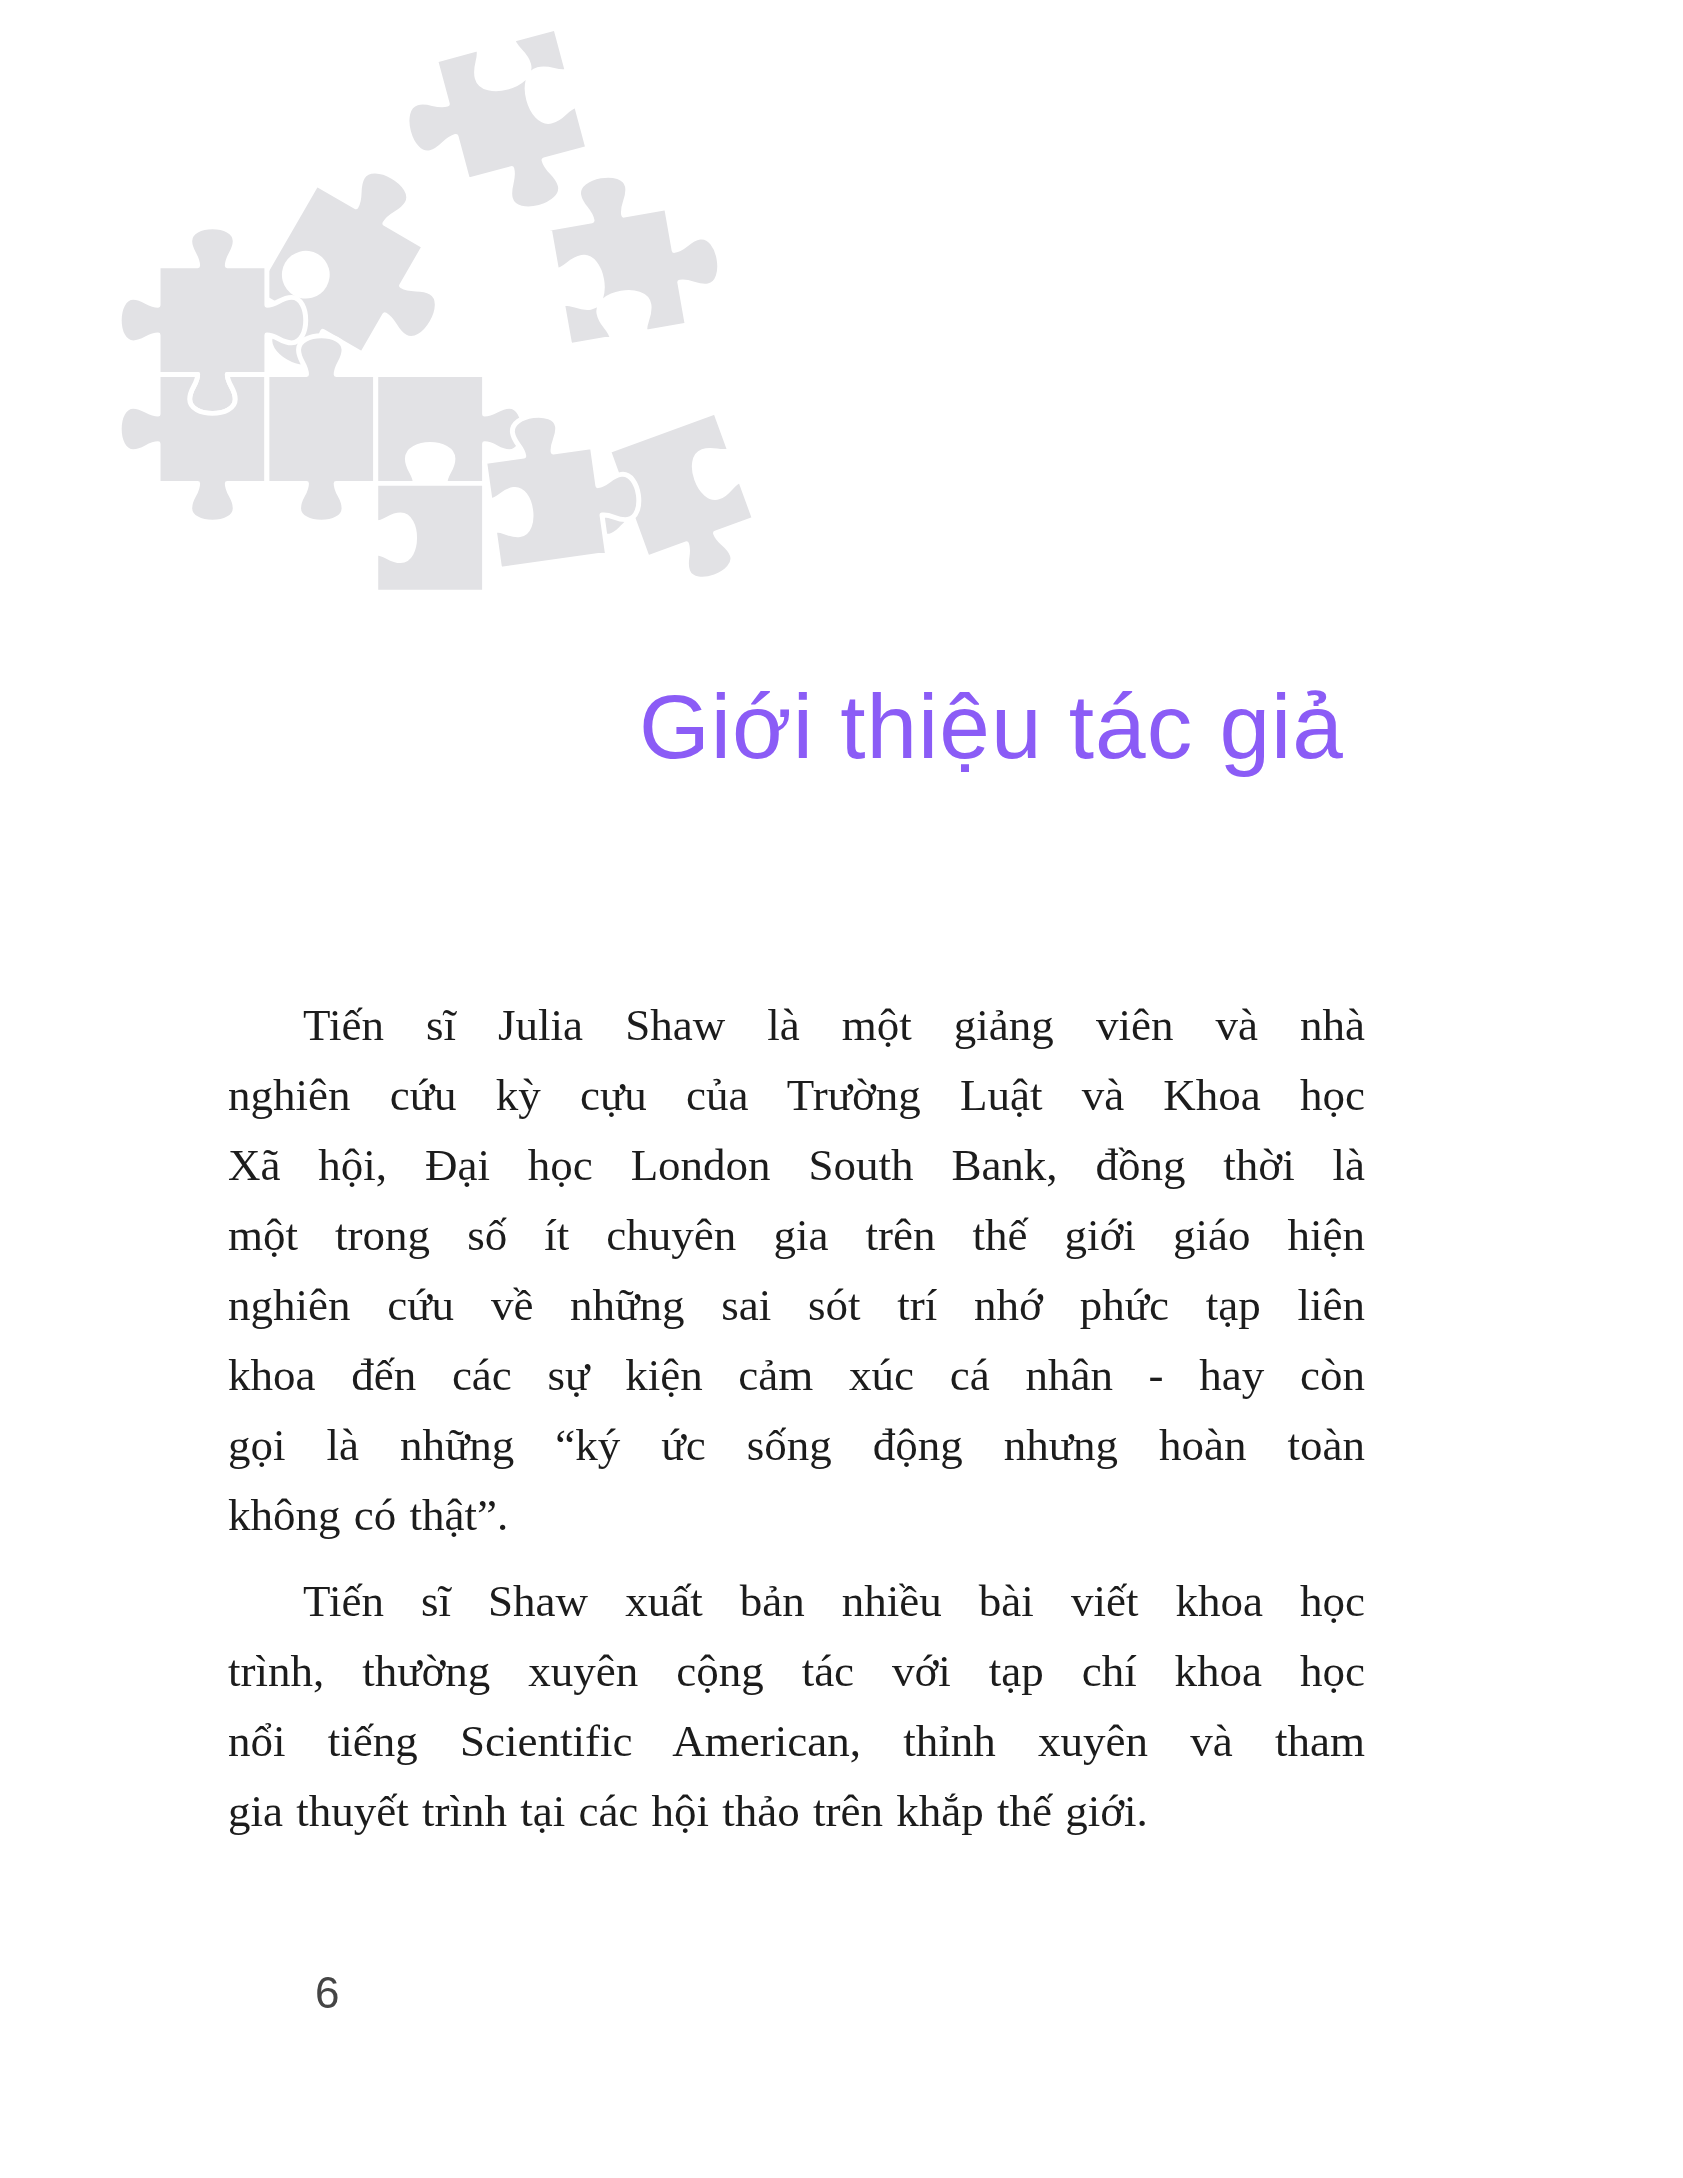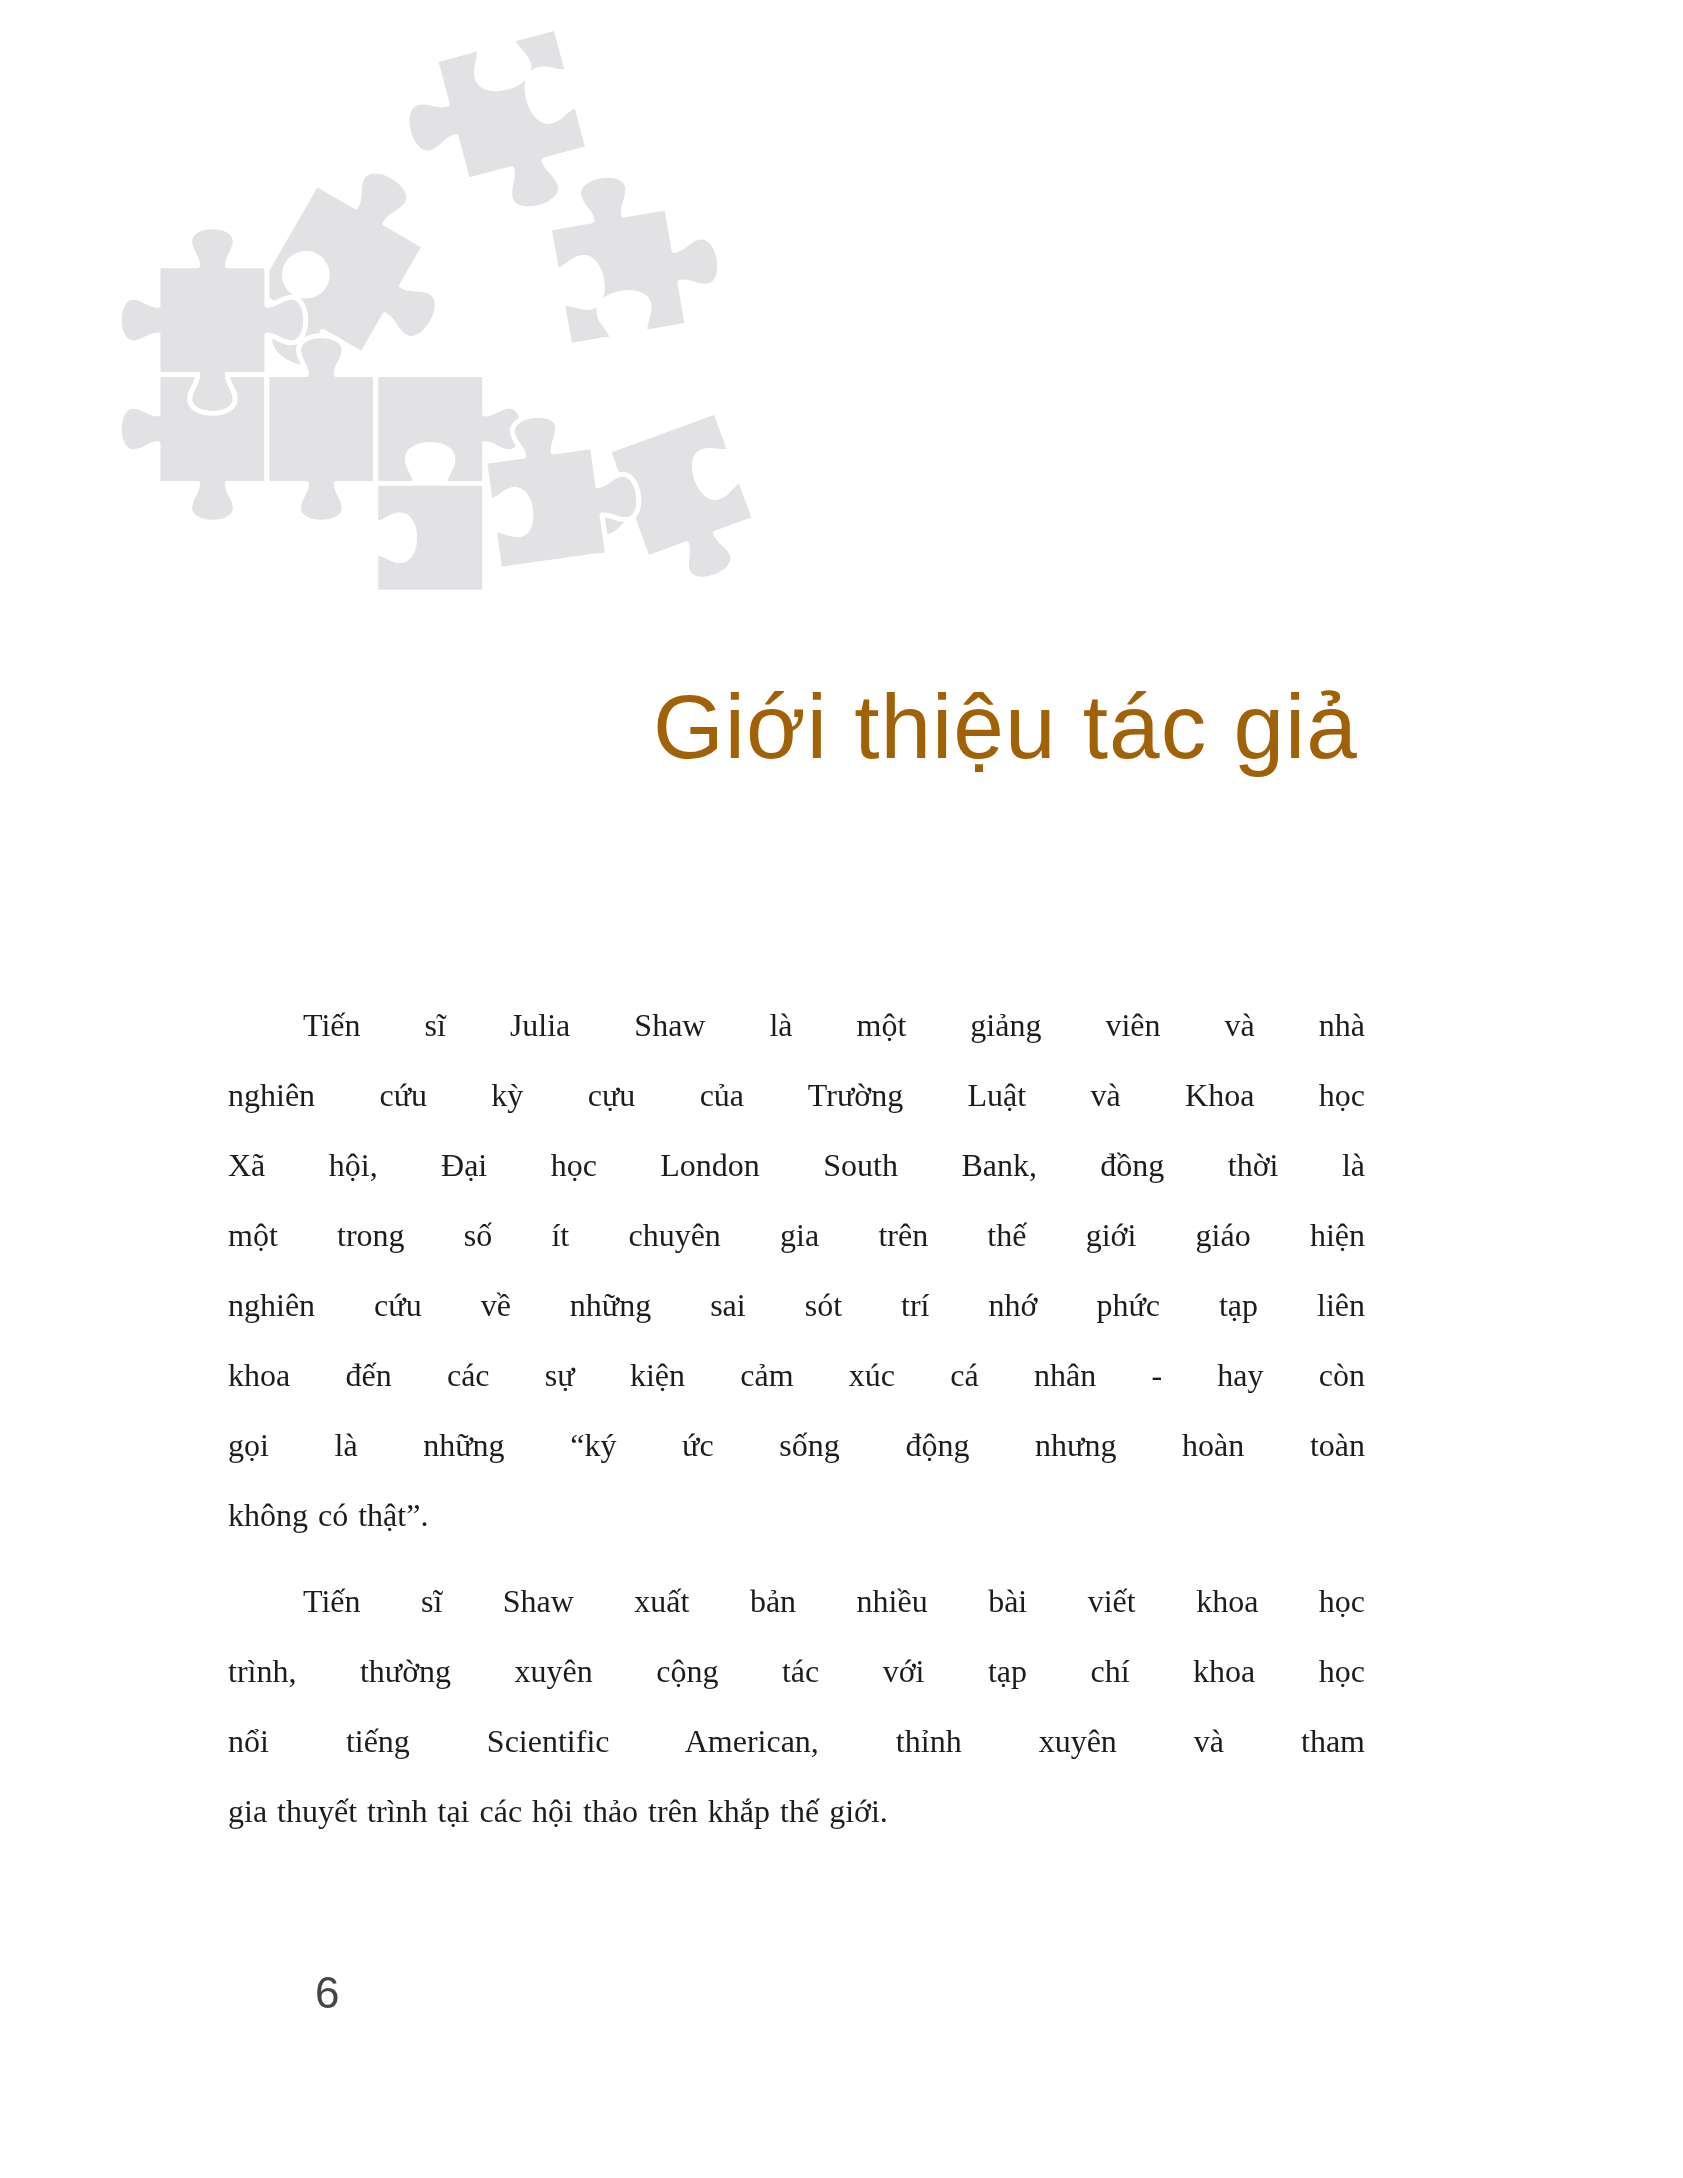--- a/index.html
+++ b/index.html
@@ -7,32 +7,32 @@
     width:1683px;height:2178px;
     background:#ffffff;
     position:relative;
     font-family:"Liberation Serif","DejaVu Serif",serif;
     overflow:hidden;
   }
   .decoration{
     position:absolute;left:69px;top:15px;width:752px;height:634px;
   }
   .title{
-    position:absolute;left:653px;top:616px;
+    position:absolute;left:639px;top:616px;
     font-family:"Liberation Sans","DejaVu Sans",sans-serif;
     font-weight:300;
     font-size:91px;
     line-height:1.1;
     letter-spacing:1px;
-    color:#a16207;
+    color:#8b5cf6;
     white-space:nowrap;
   }
   .body-text{
     position:absolute;left:228px;top:990px;width:1137px;
-    font-size:32px;
+    font-size:45px;
     color:#1c1c1c;
   }
   .paragraph{margin:0;}
   .paragraph + .paragraph{margin-top:16px;}
   .jline{
     line-height:70px;
     text-align:justify;
     text-align-last:justify;
     word-spacing:2px;
   }

